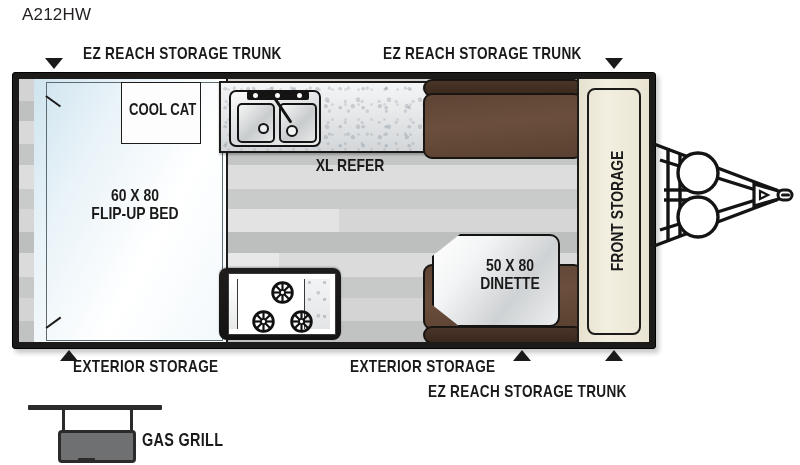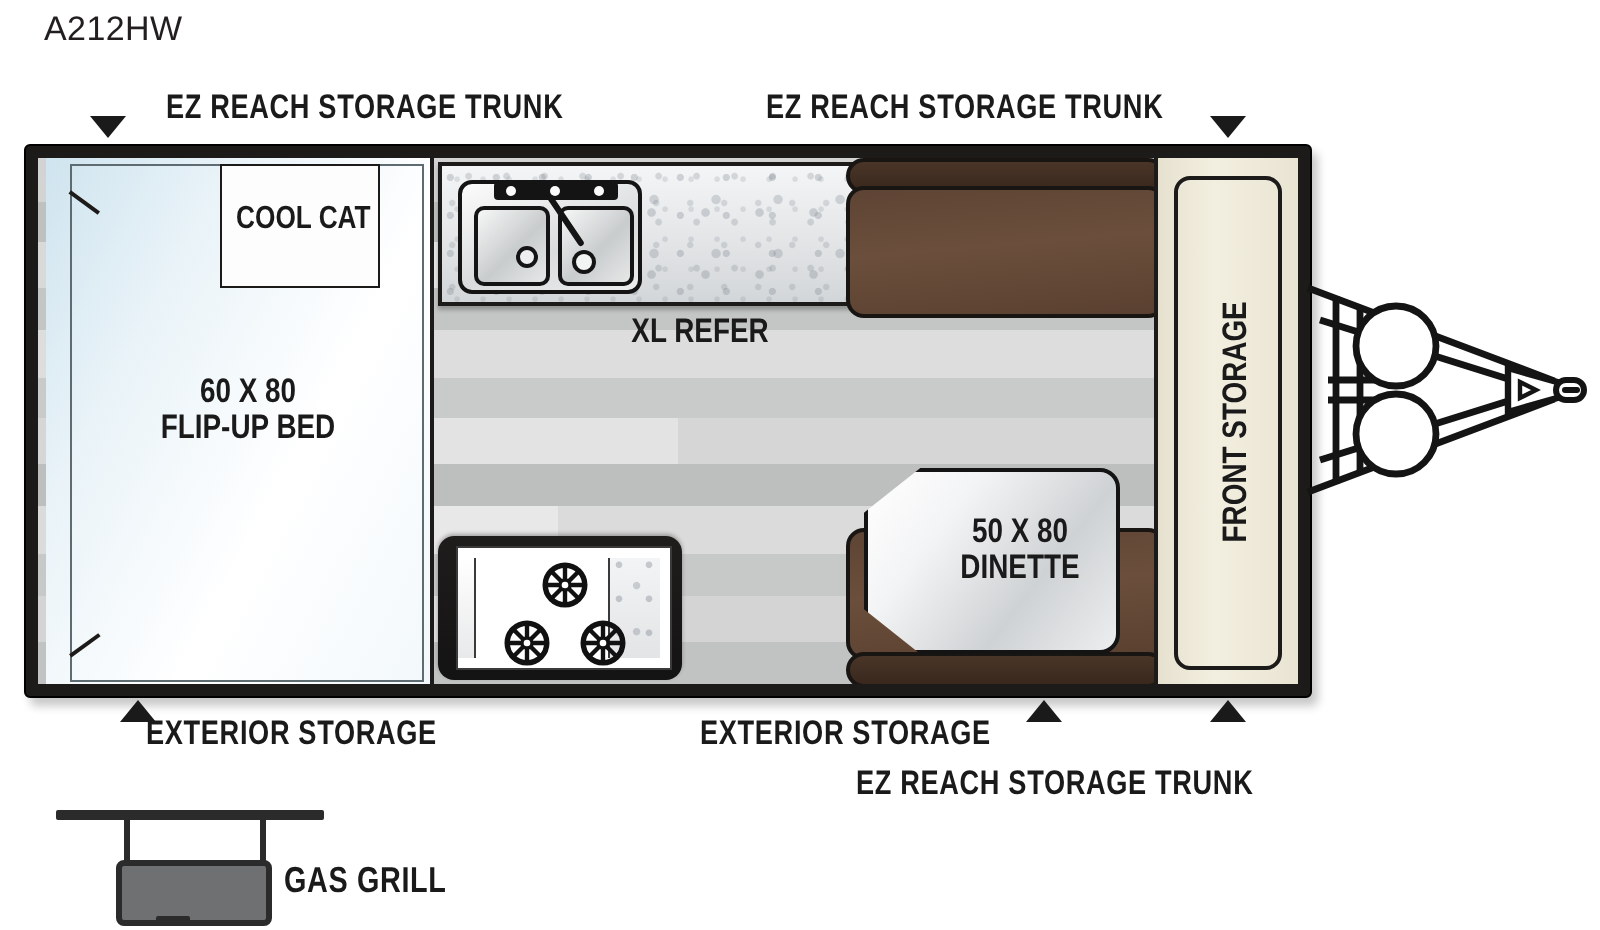--- a/index.html
+++ b/index.html
@@ -74,21 +74,21 @@
     left:6px;top:6px;right:6px;bottom:6px;
     background:#c9c9c7;
     overflow:hidden;
   }
   
   #floor{position:absolute;inset:0;background:#c6c7c6;}
   #floor .plank{position:absolute;left:0;right:0;}
   
   #bed{
     position:absolute;
-    left:4px;top:0;
+    left:15px;top:0;
     width:194px;height:265px;
     background:linear-gradient(118deg,#cfe4ef 0%,#e9f3f8 28%,#ffffff 62%,#f2f8fb 100%);
     box-sizing:border-box;
     border-right:2px solid #1d1b1a;
   }
   #bedinner{
     position:absolute;
     left:12px;top:3px;right:3px;bottom:3px;
     border:1px solid #5e6c71;
     box-sizing:border-box;

